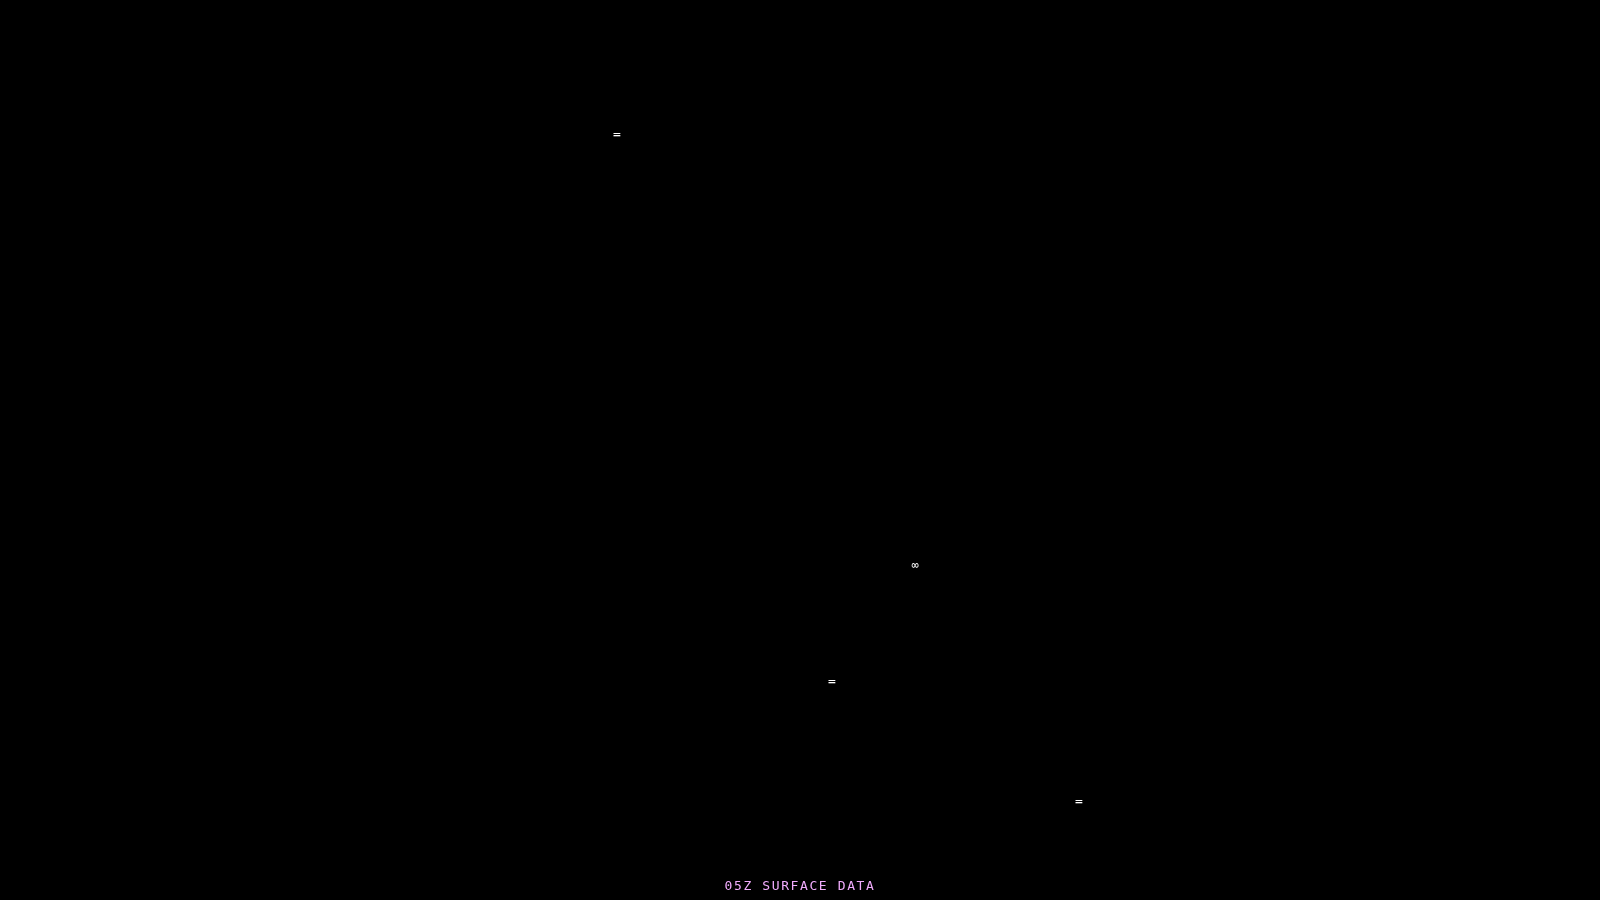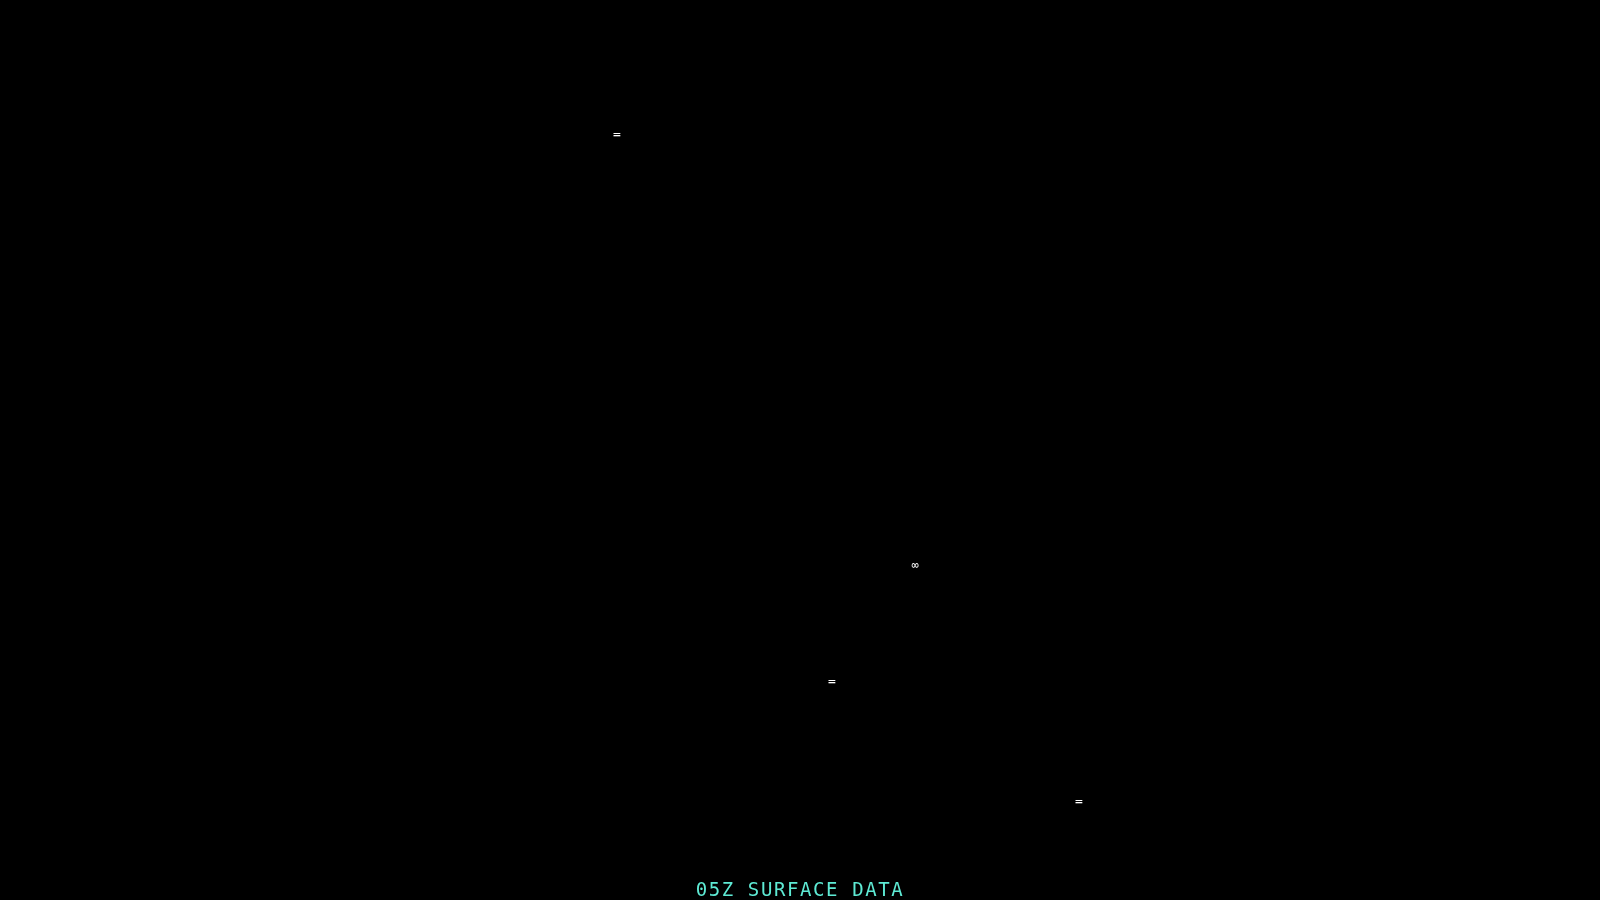--- a/index.html
+++ b/index.html
@@ -27,23 +27,23 @@
     transform: translate(-50%, -50%);
     user-select: none;
   }
   .marker.small {
     font-size: 12px;
   }
   .caption {
     position: absolute;
     left: 50%;
     transform: translateX(-50%);
-    color: #5eead4;
+    color: #f0abfc;
     font-family: "DejaVu Sans Mono", "Liberation Mono", monospace;
-    font-size: 19px;
+    font-size: 13px;
     letter-spacing: 1.6px;
     white-space: nowrap;
   }
 </style>
 </head>
 <body>
 
 <div id="screen">
 
   <div class="marker" style="left:617px; top:133px;">=</div>

